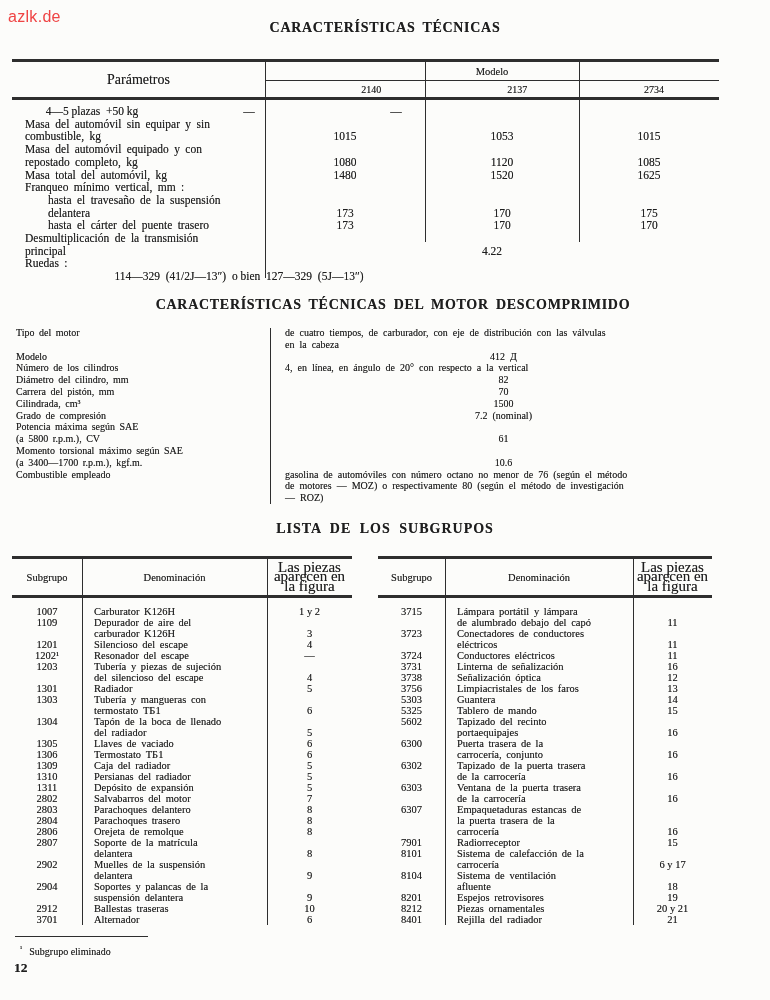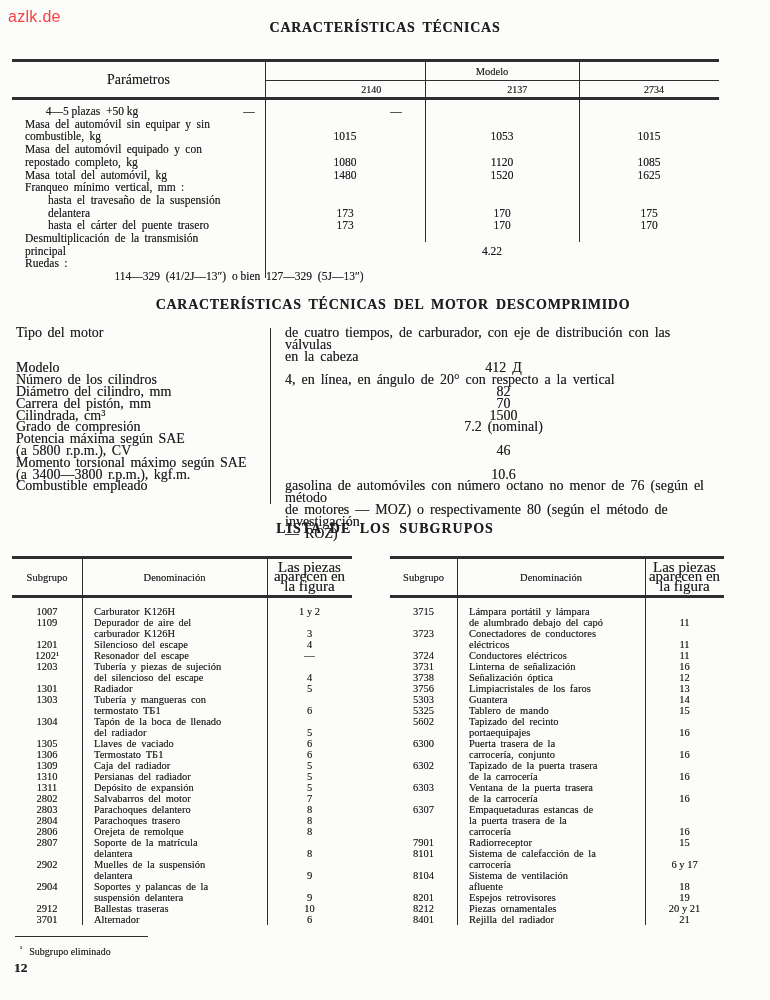--- a/index.html
+++ b/index.html
@@ -31,29 +31,29 @@
   .t1-label.ind{padding-left:36px;}
   .t1-val{text-align:center;white-space:pre;}
   .t1-val.c0{width:160px;}.t1-val.c1{width:154px;}.t1-val.c2{width:140px;}
   .t1-span{width:454px;text-align:center;white-space:pre;}
   .vl{position:absolute;width:1px;background:#2e2e2e;top:0;}
   .vl1{left:253px;height:216px;}
   .vl2{left:413px;height:180px;}
   .vl3{left:567px;height:180px;}
 
   
-  .motor{position:absolute;left:16px;top:327px;width:706px;font-size:14px;line-height:11.8px;}
+  .motor{position:absolute;left:16px;top:327px;width:706px;font-size:10px;line-height:11.8px;}
   .m-divider{position:absolute;left:254px;top:1px;height:176px;width:1px;background:#2e2e2e;}
   .m-row{display:flex;}
   .m-left{width:254px;word-spacing:2px;}
   .m-right{flex:1;padding-left:15px;word-spacing:2.5px;}
   .m-right.ctr{text-align:center;}
 
   
-  .subwrap{position:absolute;left:12px;top:556px;display:flex;gap:38px;}
+  .subwrap{position:absolute;left:12px;top:556px;display:flex;gap:26px;}
   .subtable{position:relative;width:340px;}
   .subtable.rt{width:334px;}
   .st-header{display:flex;border-top:3px solid #2e2e2e;border-bottom:3px solid #2e2e2e;
     height:36px;align-items:center;}
   .st-h{text-align:center;font-size:10.5px;}
   .st-h.small{font-size:15px;line-height:9.5px;}
   .subtable .h0{width:70px;} .subtable .h1{width:185px;} .subtable .h2{width:85px;}
   .subtable.rt .h0{width:67px;}.subtable.rt .h1{width:188px;}.subtable.rt .h2{width:79px;}
   .st-vl{position:absolute;top:0;bottom:0;width:1px;background:#2e2e2e;}
   .subtable .svl1{left:70px;} .subtable .svl2{left:255px;}
@@ -203,28 +203,28 @@
         <div class="m-row">
           <div class="m-left">Grado de compresión</div>
           <div class="m-right ctr">7.2 (nominal)</div>
         </div>
         <div class="m-row">
           <div class="m-left">Potencia máxima según SAE</div>
           <div class="m-right">&nbsp;</div>
         </div>
         <div class="m-row">
           <div class="m-left">(a 5800 r.p.m.), CV</div>
-          <div class="m-right ctr">46</div>
+          <div class="m-right ctr">61</div>
         </div>
         <div class="m-row">
           <div class="m-left">Momento torsional máximo según SAE</div>
           <div class="m-right">&nbsp;</div>
         </div>
         <div class="m-row">
-          <div class="m-left">(a 3400—3800 r.p.m.), kgf.m.</div>
+          <div class="m-left">(a 3400—1700 r.p.m.), kgf.m.</div>
           <div class="m-right ctr">10.6</div>
         </div>
         <div class="m-row">
           <div class="m-left">Combustible empleado</div>
           <div class="m-right">gasolina de automóviles con número octano no menor de 76 (según el método</div>
         </div>
         <div class="m-row">
           <div class="m-left">&nbsp;</div>
           <div class="m-right">de motores — MOZ) o respectivamente 80 (según el método de investigación</div>
         </div>

